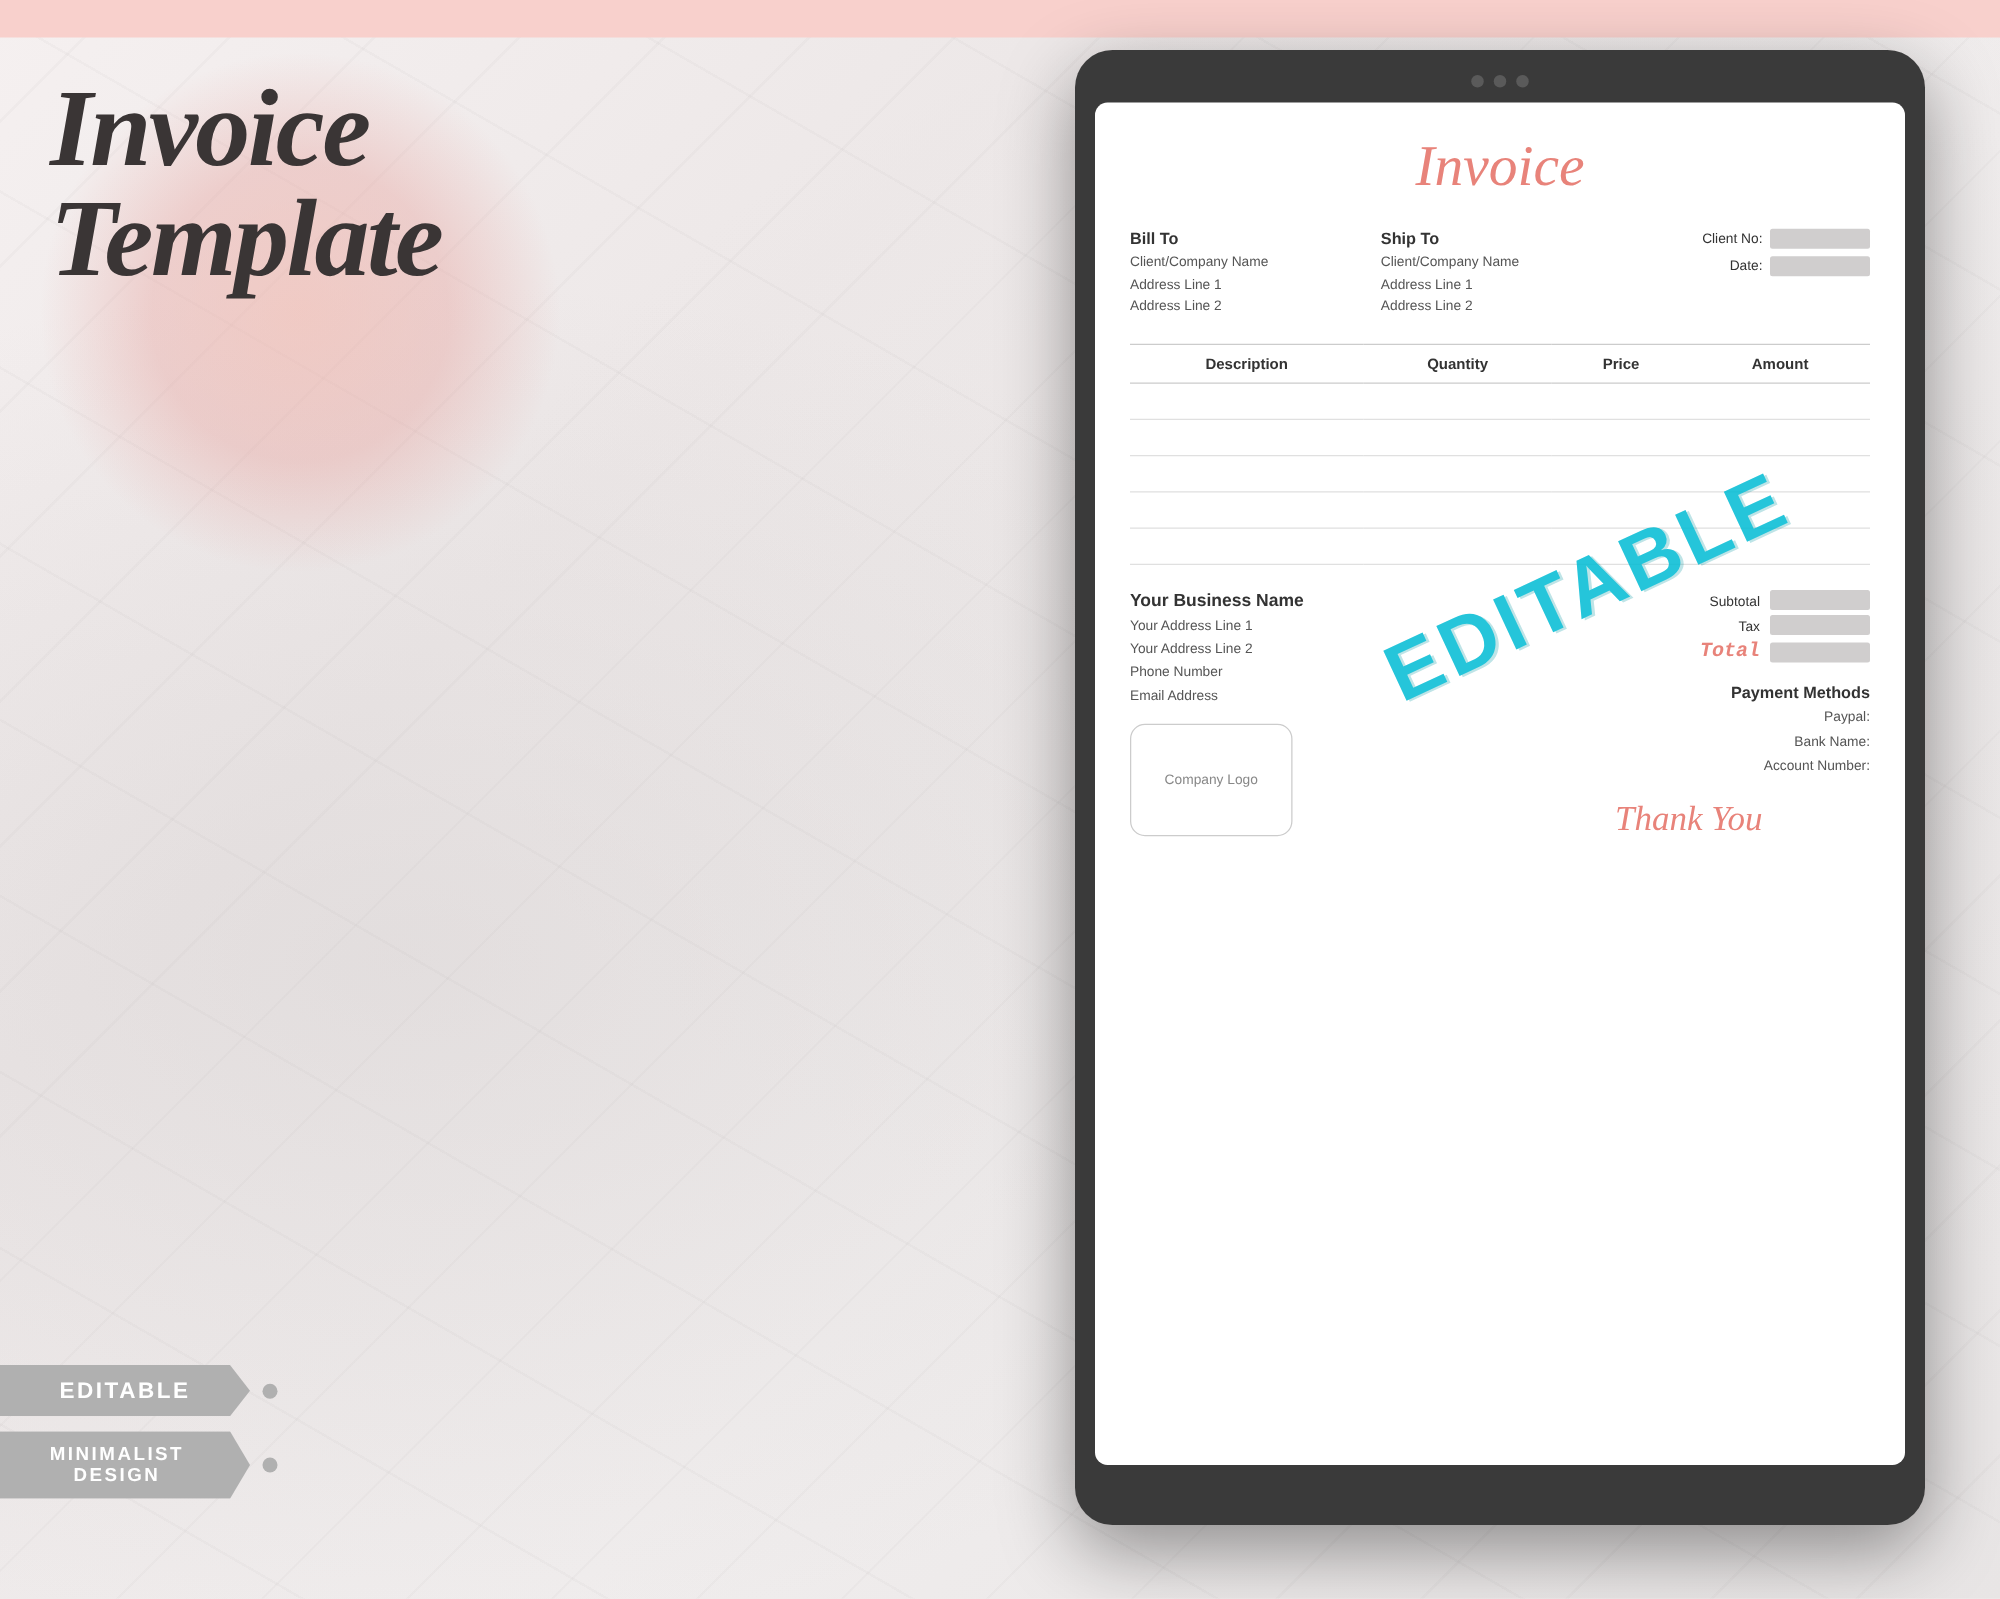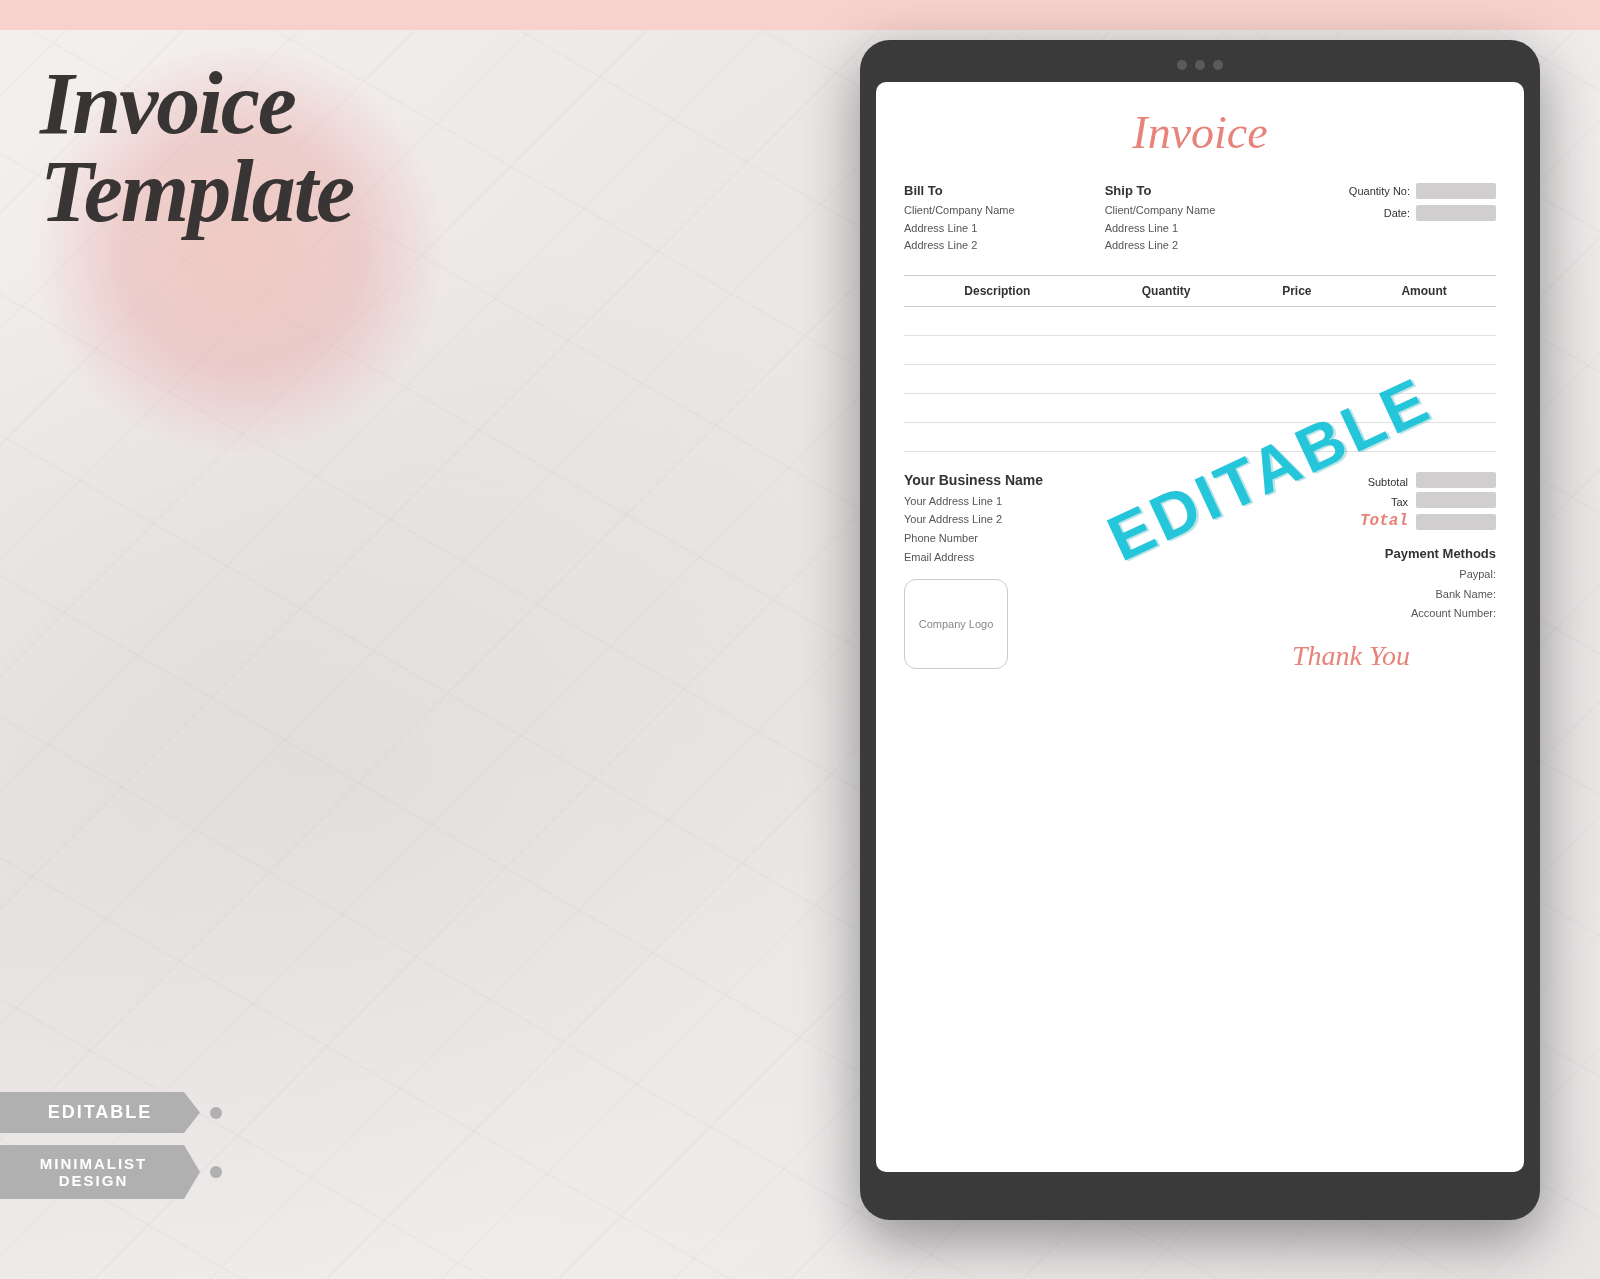--- a/index.html
+++ b/index.html
@@ -325,21 +325,21 @@
     }
 
     .payment-section p {
       font-size: 11px;
       color: #555;
       line-height: 1.8;
     }
 
     
     .logo-box {
-      width: 104px;
+      width: 130px;
       height: 90px;
       border: 1px solid #ccc;
       border-radius: 12px;
       display: flex;
       align-items: center;
       justify-content: center;
       font-size: 11px;
       color: #888;
       margin-top: 12px;
     }
@@ -396,21 +396,21 @@
         <p>Address Line 2</p>
       </div>
       <div class="ship-column">
         <h4>Ship To</h4>
         <p>Client/Company Name</p>
         <p>Address Line 1</p>
         <p>Address Line 2</p>
       </div>
       <div class="invoice-meta">
         <div class="invoice-meta-row">
-          <span>Quantity No:</span>
+          <span>Client No:</span>
           <div class="meta-field"></div>
         </div>
         <div class="invoice-meta-row">
           <span>Date:</span>
           <div class="meta-field"></div>
         </div>
       </div>
     </div>
 
     <table class="invoice-table">

